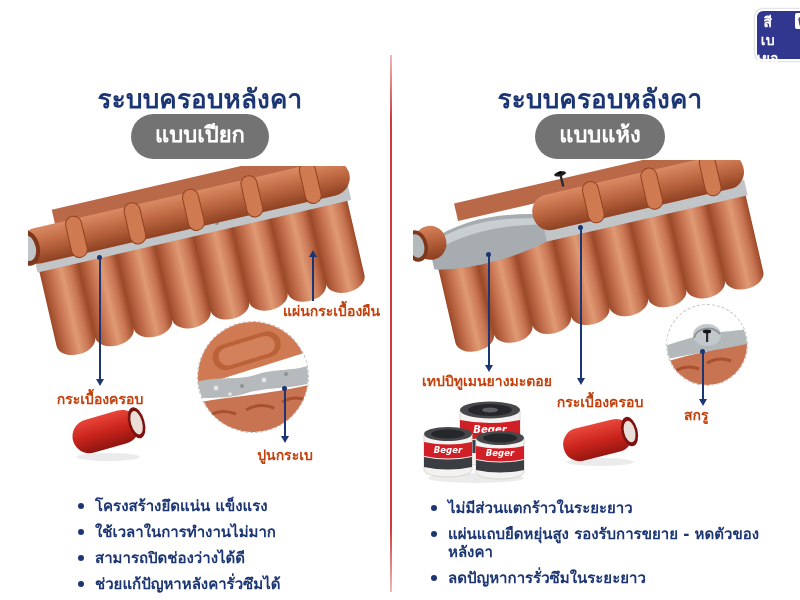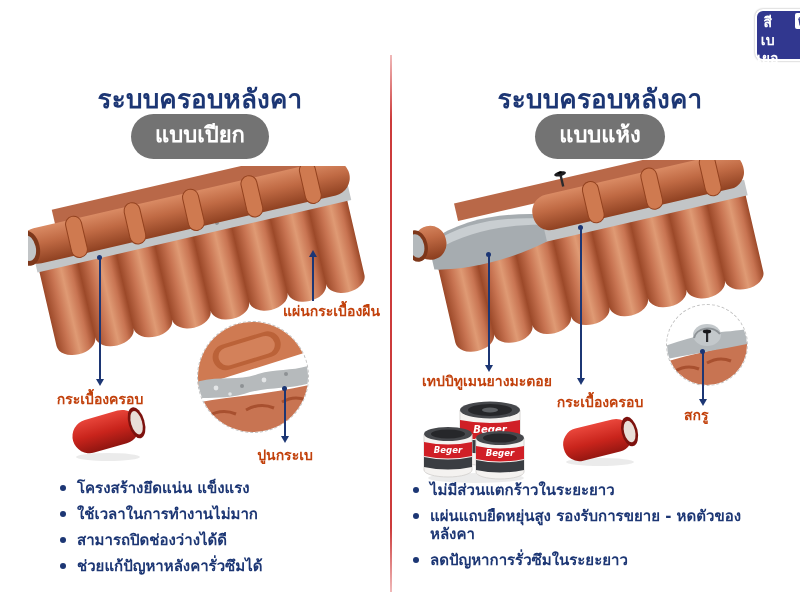--- a/index.html
+++ b/index.html
@@ -38,21 +38,21 @@
   .ah-down{position:absolute;width:0;height:0;border-left:4px solid transparent;
            border-right:4px solid transparent;border-top:7px solid #1c3674;}
   .ah-up{position:absolute;width:0;height:0;border-left:4px solid transparent;
          border-right:4px solid transparent;border-bottom:7px solid #1c3674;}
 
   
   .inset{position:absolute;border-radius:50%;background:#fff;border:1px dashed #c2c2c2;
          box-sizing:border-box;overflow:hidden;}
 
   
-  .bullets{position:absolute;margin:0;padding:0;list-style:none;color:#1c3674;font-size:15px;font-weight:600;}
+  .bullets{position:absolute;margin:18px;padding:0;list-style:none;color:#1c3674;font-size:15px;font-weight:600;}
   .bullets li{position:relative;padding-left:22px;margin-bottom:8px;line-height:18px;}
   .bullets li::before{content:"";position:absolute;left:5px;top:6px;width:6px;height:6px;
                       border-radius:50%;background:#1c3674;}
 </style>
 </head>
 <body>
 
 <div class="canvas">
 
   <div class="logo">

